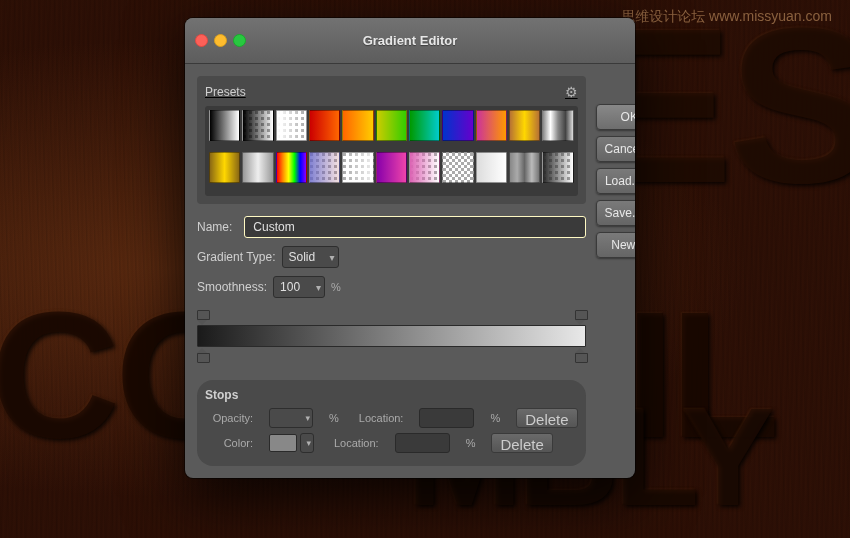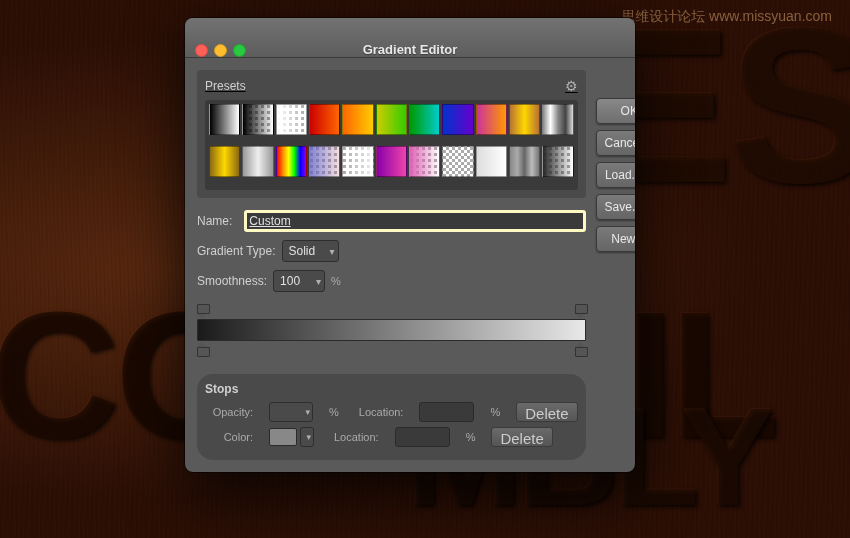--- a/index.html
+++ b/index.html
@@ -81,23 +81,23 @@
       width: 450px;
       background: #5a5a5a;
       border-radius: 8px;
       box-shadow: 0 20px 60px rgba(0,0,0,0.8), 0 0 0 1px rgba(0,0,0,0.5);
       overflow: hidden;
     }
 
     
     .title-bar {
       background: linear-gradient(to bottom, #727272, #5d5d5d);
-      height: 40px;
-      display: flex;
-      align-items: flex-end;
+      height: 46px;
+      display: flex;
+      align-items: center;
       justify-content: center;
       position: relative;
       border-bottom: 1px solid #3a3a3a;
     }
 
     .title-bar-buttons {
       position: absolute;
       left: 10px;
       display: flex;
       gap: 6px;
@@ -232,28 +232,27 @@
 
     .name-label {
       color: #d0d0d0;
       font-size: 12px;
       white-space: nowrap;
     }
 
     .name-input {
       flex: 1;
       background: #3a3a3a;
-      border: 3px solid #fef9c3;
+      border: 1px solid #fef9c3;
       border-radius: 3px;
       color: #e0e0e0;
       font-size: 12px;
-      padding: 3px 2px;
+      padding: 3px 8px;
       height: 22px;
       outline: none;
-      text-decoration: underline;
     }
 
     
     .type-row {
       display: flex;
       align-items: center;
       gap: 6px;
     }
 
     .row-label {

